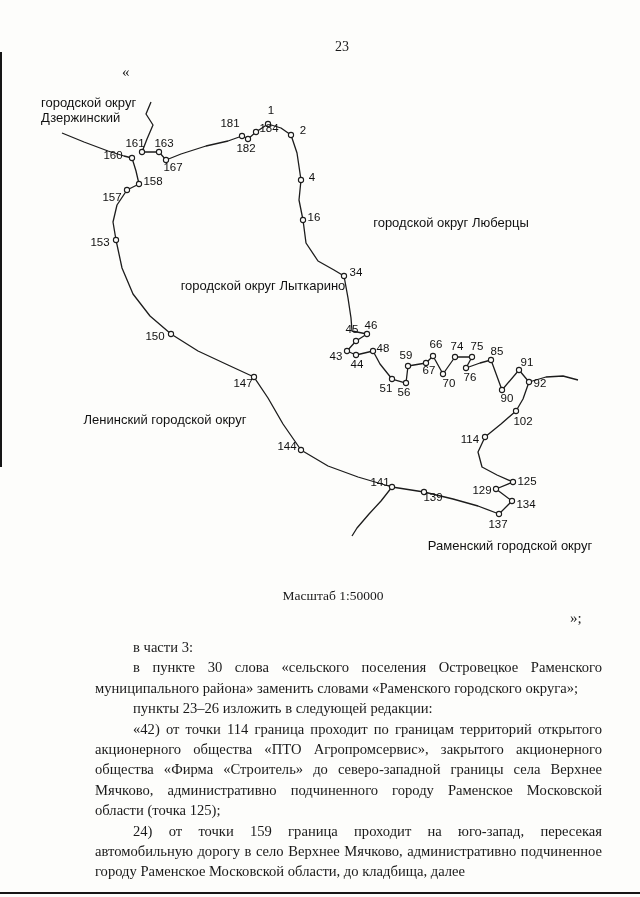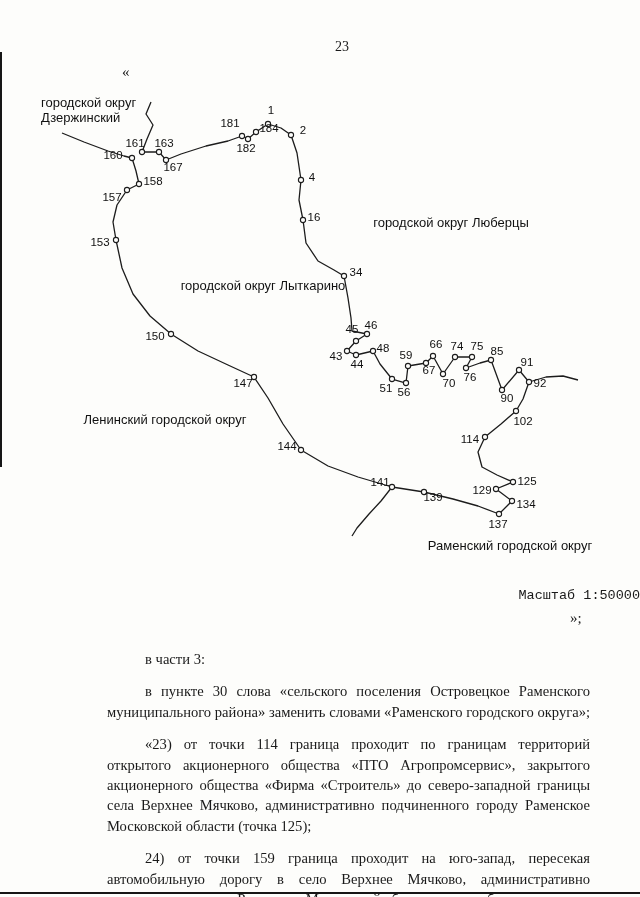--- a/index.html
+++ b/index.html
@@ -36,31 +36,31 @@
   .map-svg { position:absolute; top:0; left:0; }
   .point-label {
     font-family:"Liberation Sans", sans-serif;
     font-size:11.5px; fill:#111;
   }
   .region-label {
     font-family:"Liberation Sans", sans-serif;
     font-size:13px; fill:#111;
   }
   .scale-caption {
-    position:absolute; top:588px; left:34px; right:0;
-    text-align:right;
-    font-family:Liberation Mono, monospace;
+    position:absolute; top:588px; left:34px; right:8px;
+    text-align:center;
+    font-family:Liberation Serif, serif;
     font-size:13.5px;
   }
   .body-text {
     position:absolute; top:637px; left:95px; width:507px;
     font-size:14.6px; line-height:20.4px;
     text-align:justify;
   }
-  .body-text p { margin:12px; text-indent:38px; }
+  .body-text p { margin:0; text-indent:38px; }
 </style>
 </head>
 <body>
 
 <div class="page">
   <svg id="map-svg" class="map-svg" width="640" height="575" viewBox="0 0 640 575">
       <polyline points="151,102 146,114 153,125 147,139 142,152 159,152 166,160 181,154 206,146 228,141 242,136 248,139 256,132 268,124 281,128 291,135 297,153 301,180 299,200 303,220 306,243 318,261 334,270 344,276 348,298 351,318 352,331 367,334 356,341 347,351 356,355 373,351 380,364 392,379 406,383 408,366 426,363 433,356 443,374 455,357 472,357 466,368 480,363 491,360 502,390 519,370 529,382 523,399 516,411 501,424 485,437 478,452 482,467 497,475 513,482 496,489 512,501 499,514" fill="none" stroke="#1c1c1c" stroke-width="1.3" stroke-linejoin="round"></polyline>
       <polyline points="132,158 136,171 139,184 127,190 117,205 113,222 116,240 122,268 133,294 150,316 171,334 198,351 228,365 254,377 268,398 283,424 301,450 328,466 358,477 392,487 424,492 453,499 478,506 499,514" fill="none" stroke="#1c1c1c" stroke-width="1.3" stroke-linejoin="round"></polyline>
       <polyline points="62,133 84,142 108,151 124,156 132,158" fill="none" stroke="#1c1c1c" stroke-width="1.3" stroke-linejoin="round"></polyline>
       <polyline points="529,382 546,377 563,376 578,380" fill="none" stroke="#1c1c1c" stroke-width="1.3" stroke-linejoin="round"></polyline>
@@ -165,16 +165,17 @@
 
   <div class="page-number">23</div>
   <div class="open-quote">«</div>
 
   <div class="scale-caption">Масштаб 1:50000</div>
   <div class="closing-quote">»;</div>
 
   <div class="body-text">
     <p>в части 3:</p>
     <p>в пункте 30 слова «сельского поселения Островецкое Раменского муниципального района» заменить словами «Раменского городского округа»;</p>
-    <p>«23) от точки 114 граница проходит по границам территорий открытого акционерного общества «ПТО Агропромсервис», закрытого акционерного общества «Фирма «Строитель» до северо-западной границы села Верхнее Мячково, административно подчиненного городу Раменское Московской области (точка 125);</p>
+    <p>пункты 23–26 изложить в следующей редакции:</p>
+    <p>«42) от точки 114 граница проходит по границам территорий открытого акционерного общества «ПТО Агропромсервис», закрытого акционерного общества «Фирма «Строитель» до северо-западной границы села Верхнее Мячково, административно подчиненного городу Раменское Московской области (точка 125);</p>
     <p>24) от точки 159 граница проходит на юго-запад, пересекая автомобильную дорогу в село Верхнее Мячково, административно подчиненное городу Раменское Московской области, до кладбища, далее</p>
   </div>
 </div>
 
 </body></html>

